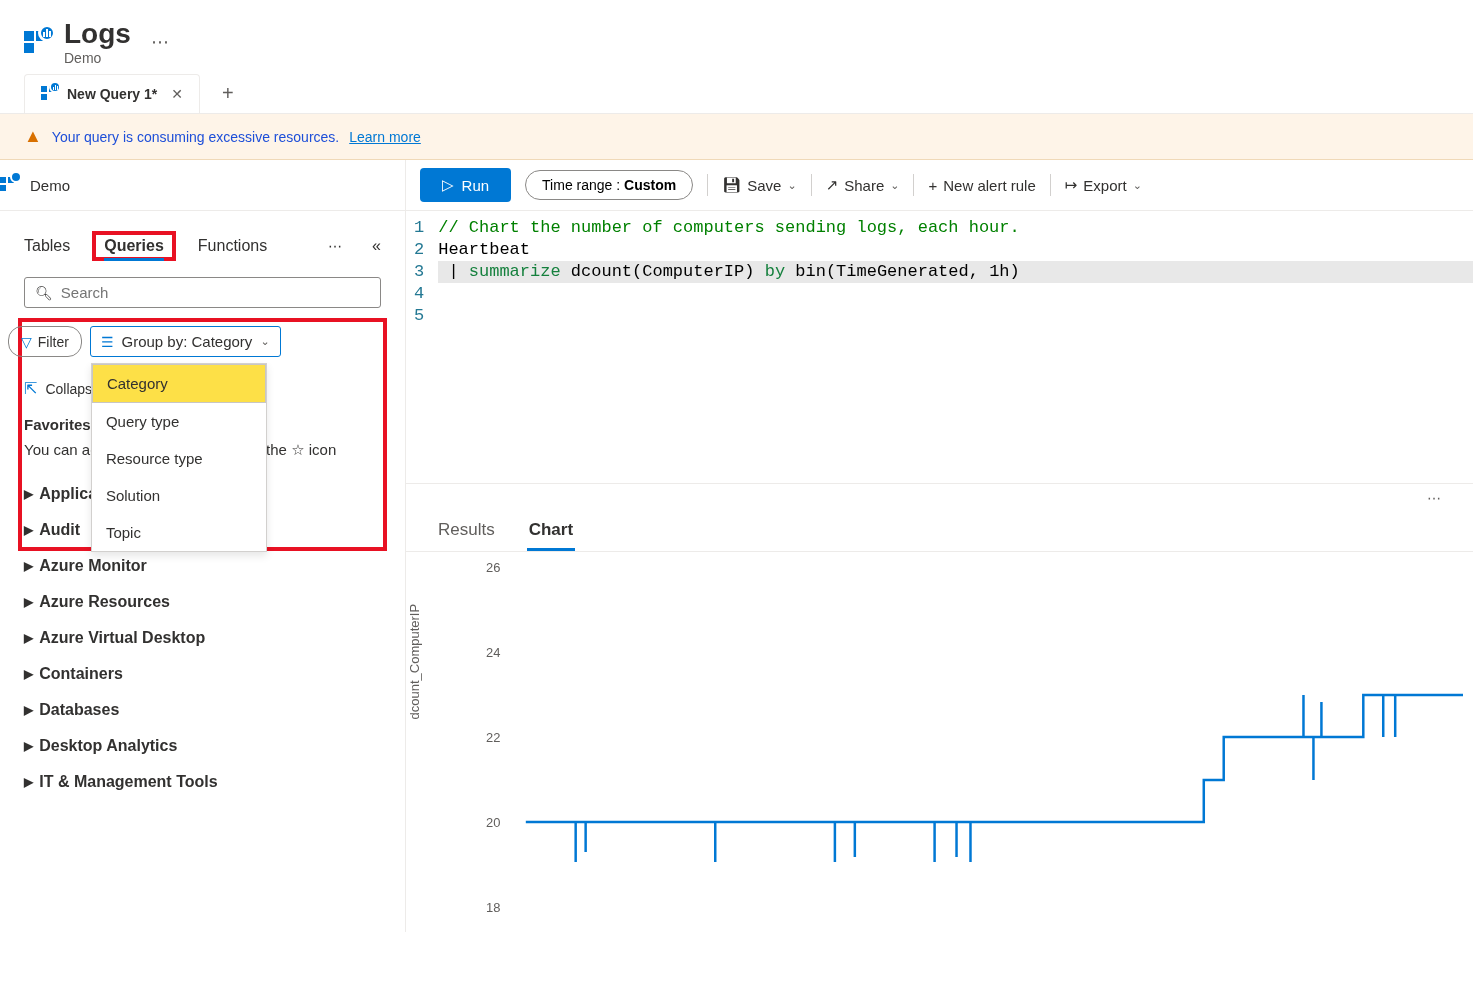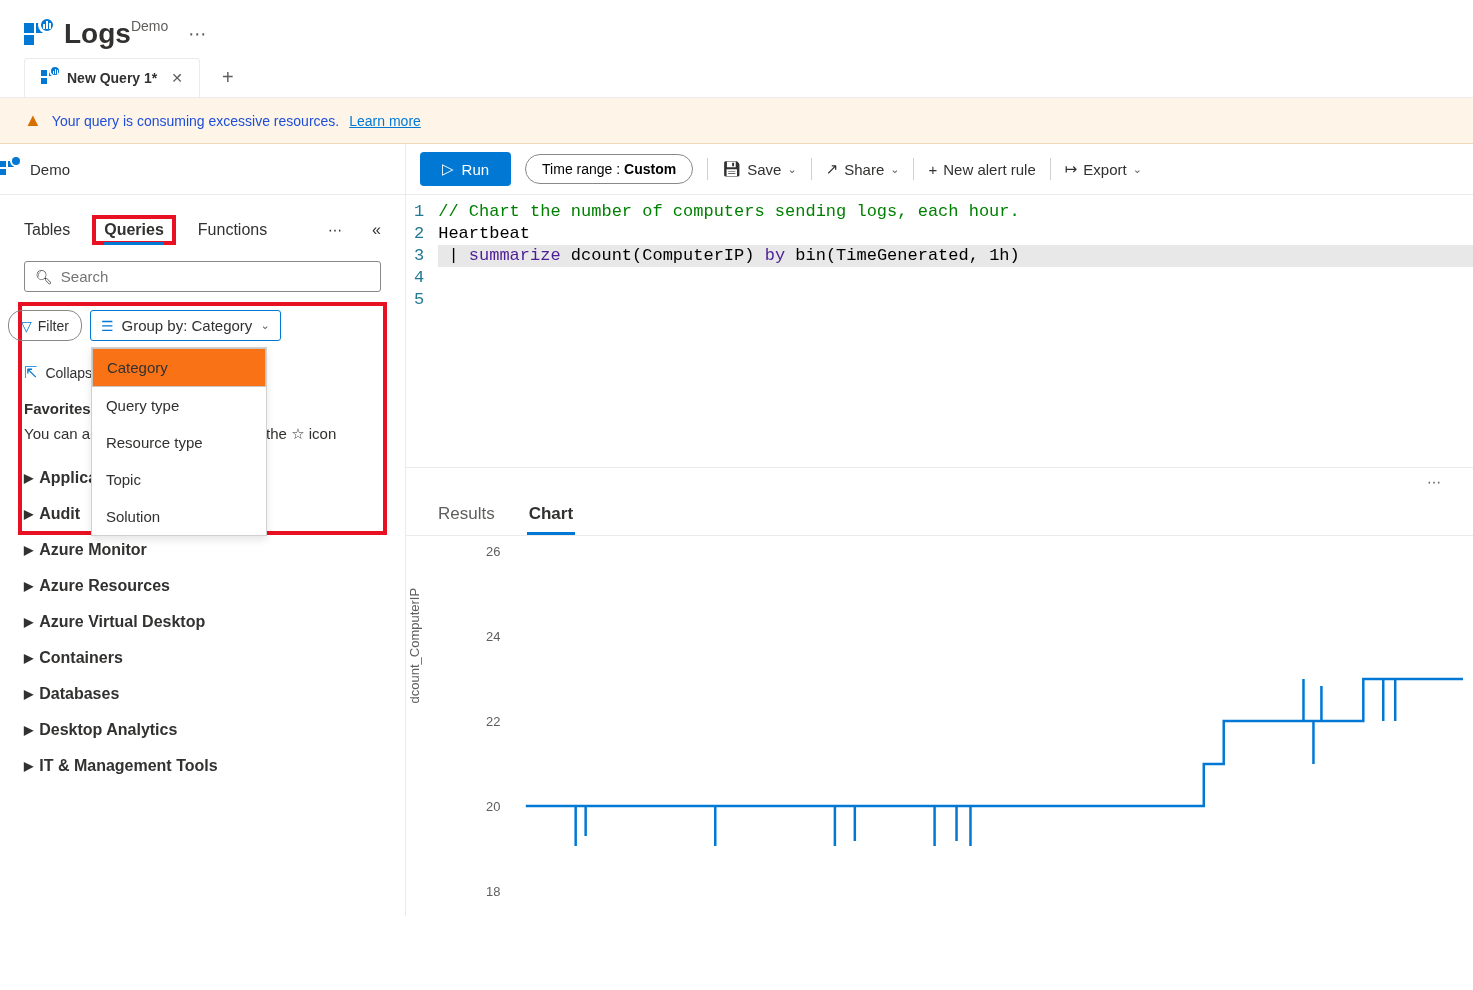--- a/index.html
+++ b/index.html
@@ -4,21 +4,21 @@
 <style>
   * { box-sizing: border-box; margin: 0; padding: 0; }
   body { font-family: "Segoe UI", -apple-system, sans-serif; font-size: 14px; color: #323130; background: #fff; width: 1473px; }
   
   .header { display: flex; align-items: center; padding: 18px 24px 8px 24px; }
   .logo { width: 28px; height: 28px; margin-right: 12px; position: relative; display: flex; flex-wrap: wrap; gap: 2px; align-content: center; }
   .logo-square { width: 10px; height: 10px; background: #0078d4; }
   .logo-circle { position: absolute; top: -4px; right: -4px; width: 18px; height: 18px; border-radius: 50%; background: #0078d4; border: 3px solid #fff; display: flex; align-items: center; justify-content: center; }
   .logo-bars { display: flex; gap: 1px; align-items: flex-end; }
   .logo-bar { width: 2px; background: #fff; }
-  .header-text { display: flex; flex-direction: row; }
+  .header-text { display: flex; flex-direction: column; }
   .title { font-size: 28px; font-weight: 600; color: #323130; }
   .subtitle { font-size: 14px; color: #605e5c; }
   .more-h { margin-left: 20px; font-size: 18px; color: #605e5c; cursor: pointer; }
   
   .tabs-row { display: flex; align-items: center; padding: 0 24px; border-bottom: 1px solid #edebe9; }
   .tab { display: flex; align-items: center; gap: 8px; padding: 10px 16px; border: 1px solid #edebe9; border-bottom: none; border-radius: 4px 4px 0 0; background: #fff; position: relative; }
   .tab-icon { width: 18px; height: 18px; position: relative; }
   .tab-label { font-weight: 600; }
   .tab-close { color: #605e5c; margin-left: 6px; font-size: 14px; cursor: pointer; }
   .tab-add { margin-left: 12px; font-size: 20px; color: #605e5c; cursor: pointer; padding: 6px 10px; }
@@ -57,39 +57,39 @@
   .search-input { border: none; outline: none; font-size: 15px; flex: 1; color: #605e5c; }
   
   .filter-row { display: flex; gap: 8px; margin-bottom: 10px; position: relative; }
   .filter-btn { display: flex; align-items: center; gap: 6px; border: 1px solid #8a8886; border-radius: 14px; padding: 5px 12px; cursor: pointer; font-size: 14px; }
   .groupby-btn { display: flex; align-items: center; gap: 8px; border: 1px solid #0078d4; border-radius: 3px; padding: 6px 10px; cursor: pointer; font-size: 15px; }
   .groupby-icon { color: #0078d4; font-size: 14px; }
   .rel { position: relative; }
   
   .dropdown { position: absolute; top: 36px; left: 0; background: #fff; border: 1px solid #d2d0ce; box-shadow: 0 4px 8px rgba(0,0,0,0.1); min-width: 176px; z-index: 10; }
   .dropdown-item { padding: 10px 14px; cursor: pointer; font-size: 15px; }
-  .dropdown-item:hover, .dropdown-item.sel { background: #f97316; border: 1px solid #c8c6c4; }
+  .dropdown-item:hover, .dropdown-item.sel { background: #fde047; border: 1px solid #c8c6c4; }
   
   .collapse-row { display: flex; align-items: center; gap: 8px; padding: 8px 0; color: #323130; cursor: pointer; }
   .collapse-row .ci { color: #0078d4; font-size: 16px; }
   
   .fav-header { font-weight: 700; padding: 10px 0 6px 0; font-size: 15px; }
   .fav-text { color: #323130; padding-bottom: 14px; font-size: 15px; line-height: 1.5; }
   .star { font-size: 15px; }
   
   .cat-row { display: flex; align-items: center; gap: 6px; padding: 9px 0; font-weight: 700; font-size: 16px; cursor: pointer; }
   .caret { font-size: 12px; color: #323130; }
   
   .editor { font-family: "Consolas", "Courier New", monospace; font-size: 17px; padding: 6px 0 6px 8px; display: flex; }
   .gutter { text-align: right; color: #237893; padding-right: 14px; }
   .gutter div { line-height: 22px; }
   .code { flex: 1; }
   .code div { line-height: 22px; white-space: pre; }
   .comment { color: #008000; }
-  .kw { color: #4c1d95; }
+  .kw { color: #15803d; }
   .id { color: #000; }
   .pipe { color: #000; }
   .summarize-hl { background: #e8e8e8; }
   
   .result-area { border-top: 1px solid #edebe9; margin-top: 10px; }
   .result-more { text-align: right; padding: 6px 30px 0 0; letter-spacing: 2px; color: #605e5c; cursor: pointer; }
   .result-tabs { display: flex; gap: 30px; padding: 6px 30px 0 30px; border-bottom: 1px solid #edebe9; }
   .result-tab { font-size: 17px; padding: 8px 2px; cursor: pointer; color: #605e5c; }
   .result-tab.active { color: #323130; font-weight: 600; border-bottom: 3px solid #0078d4; }
   
@@ -224,22 +224,22 @@
           <span>Filter</span>
         </div>
         <div class="groupby-btn rel">
           <span class="groupby-icon">☰</span>
           <span>Group by: Category</span>
           <span class="chev">⌄</span>
           <div class="dropdown">
             <div class="dropdown-item sel">Category</div>
             <div class="dropdown-item">Query type</div>
             <div class="dropdown-item">Resource type</div>
+            <div class="dropdown-item">Solution</div>
             <div class="dropdown-item">Topic</div>
-            <div class="dropdown-item">Solution</div>
           </div>
         </div>
       </div>
     </div>
 
     <div style="margin-top:-180px;">
     <div class="collapse-row">
       <span class="ci">⇱</span>
       <span>Collapse all</span>
     </div>

